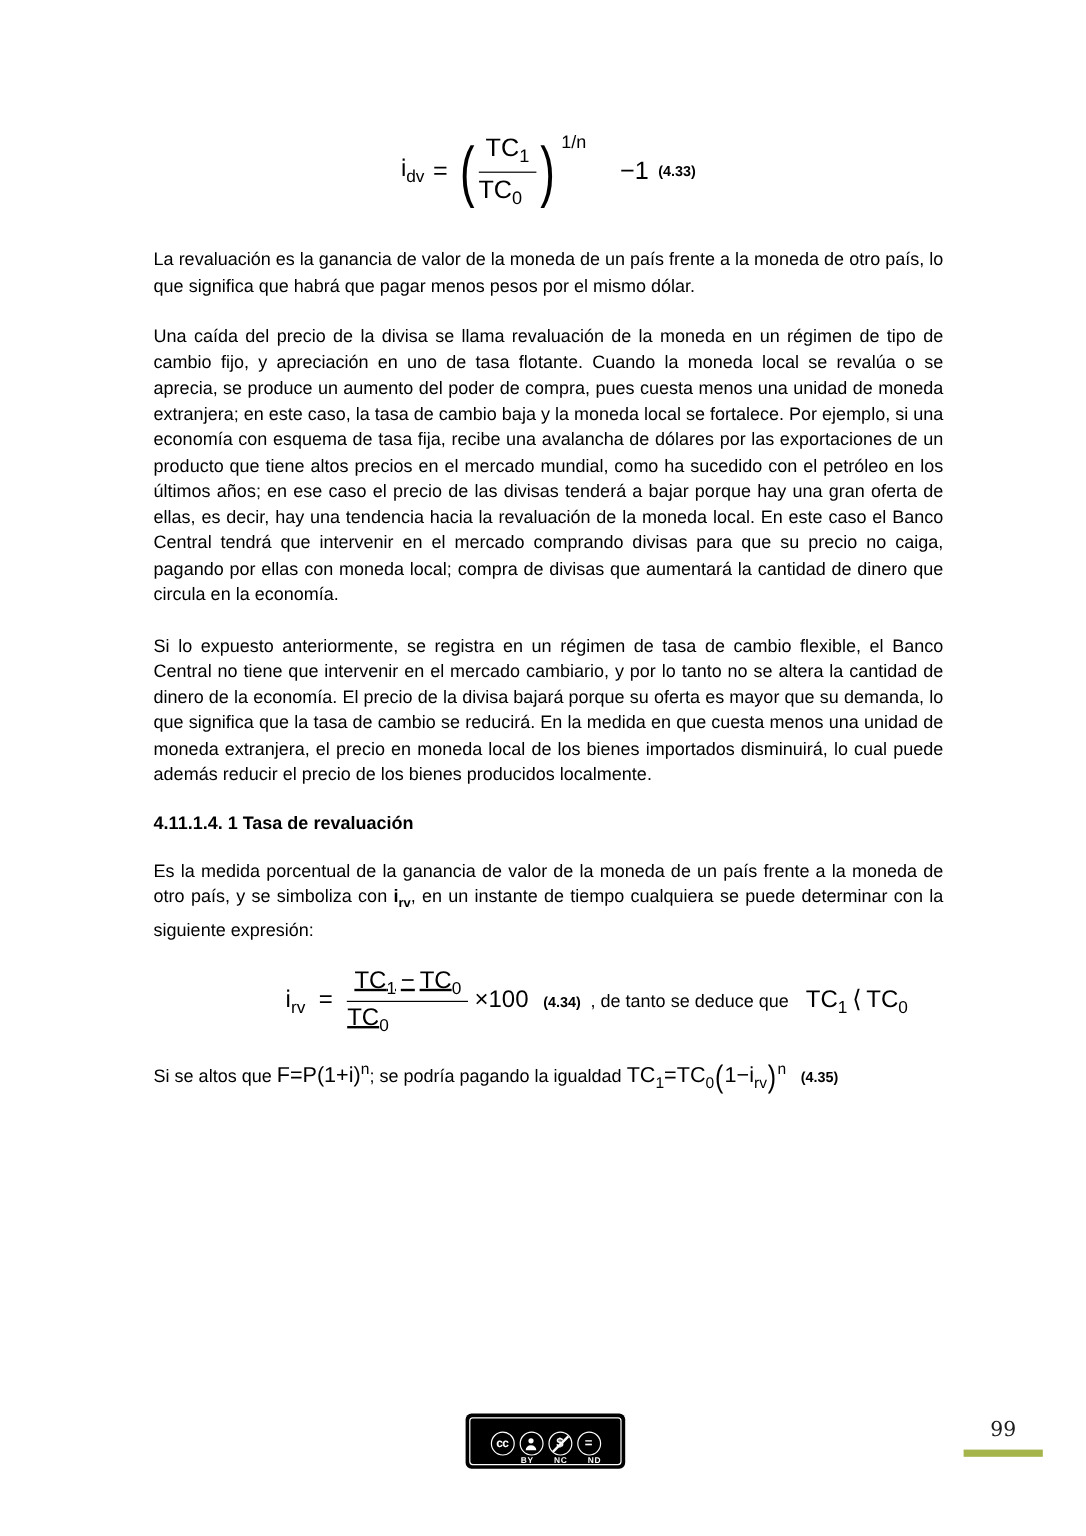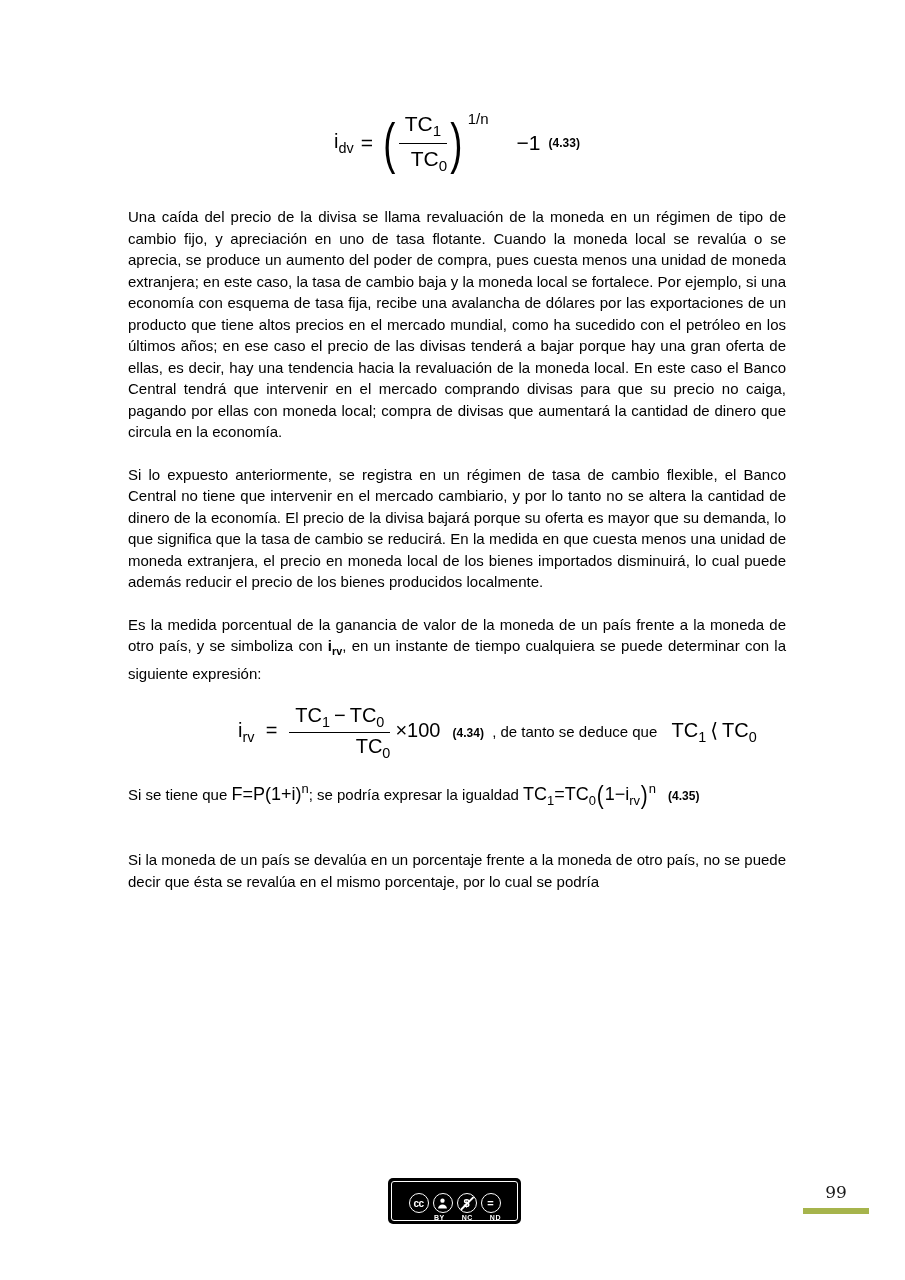--- a/index.html
+++ b/index.html
@@ -14,31 +14,31 @@
   .heading { font-size:15px; font-weight:bold; margin-bottom:21px; white-space:pre-wrap; }
 
   
   sub { font-size:0.72em; }
   sup { font-size:0.72em; }
   .f-tag { font-weight:bold; font-size:12px; margin-left:8px; white-space:pre; }
 
   
   .formula-433 { display:flex; justify-content:center; align-items:center; font-size:21px; margin:2px 0 32px 0; min-height:62px; }
   .bigparen { font-size:56px; font-weight:300; line-height:0.95; display:inline-block; transform:scaleX(0.65); }
-  .frac { display:inline-flex; flex-direction:column; align-items:flex-end; text-align:center; }
+  .frac { display:inline-flex; flex-direction:column; align-items:flex-start; text-align:center; }
   .frac .num { border-bottom:1.6px solid #000; padding:0 6px 3px 6px; white-space:nowrap; }
   .frac .den { padding-top:3px; white-space:nowrap; }
   .f-exp { align-self:flex-start; font-size:15px; margin:-2px 14px 0 2px; }
   .f-minus { margin-left:14px; }
   .mx6 { margin:0 7px; }
 
   
   .formula-434 { font-size:15px; margin:4px 0 20px 110px; line-height:1; }
   .m20 { font-size:20px; }
-  .inlinefrac { display:inline-flex; vertical-align:middle; margin:0 5px; }
+  .inlinefrac { display:inline-flex; vertical-align:middle; margin:0 5px;text-decoration:underline; }
   .minus { margin:0 4px; }
   .deduce { margin-left:4px; }
   .rhs { margin-left:10px; white-space:nowrap; }
   .rel { margin:0 4px; font-family:"DejaVu Sans", sans-serif; }
 
   
   .line-435 { font-size:15px; margin-bottom:42px; white-space:nowrap; }
   .m18 { font-size:18px; }
   .midparen { font-size:26px; line-height:0; vertical-align:-4px; display:inline-block; transform:scaleX(0.8); }
   .exp18 { font-size:13px; }
@@ -81,47 +81,48 @@
         <span class="num"><span>TC</span><sub>1</sub></span>
         <span class="den"><span>TC</span><sub>0</sub></span>
       </span>
       <span class="bigparen">)</span>
       <span class="f-exp">1/n</span>
       <span class="f-minus">−1</span>
       <span class="f-tag">(4.33)</span>
     </div>
 
 
+    <p class="body-text">La revaluación es la ganancia de valor de la moneda de un país frente a la moneda de otro país, lo que significa que habrá que pagar menos pesos por el mismo dólar.</p>
 
     <p class="body-text">Una caída del precio de la divisa se llama revaluación de la moneda en un régimen de tipo de cambio fijo, y apreciación en uno de tasa flotante. Cuando la moneda local se revalúa o se aprecia, se produce un aumento del poder de compra, pues cuesta menos una unidad de moneda extranjera; en este caso, la tasa de cambio baja y la moneda local se fortalece. Por ejemplo, si una economía con esquema de tasa fija, recibe una avalancha de dólares por las exportaciones de un producto que tiene altos precios en el mercado mundial, como ha sucedido con el petróleo en los últimos años; en ese caso el precio de las divisas tenderá a bajar porque hay una gran oferta de ellas, es decir, hay una tendencia hacia la revaluación de la moneda local. En este caso el Banco Central tendrá que intervenir en el mercado comprando divisas para que su precio no caiga, pagando por ellas con moneda local; compra de divisas que aumentará la cantidad de dinero que circula en la economía.</p>
 
     <p class="body-text">Si lo expuesto anteriormente, se registra en un régimen de tasa de cambio flexible, el Banco Central no tiene que intervenir en el mercado cambiario, y por lo tanto no se altera la cantidad de dinero de la economía. El precio de la divisa bajará porque su oferta es mayor que su demanda, lo que significa que la tasa de cambio se reducirá. En la medida en que cuesta menos una unidad de moneda extranjera, el precio en moneda local de los bienes importados disminuirá, lo cual puede además reducir el precio de los bienes producidos localmente.</p>
 
+    <h2 class="heading">4.11.1.4. 1 Tasa de revaluación</h2>
 
     <p class="body-text"><span>Es la medida porcentual de la ganancia de valor de la moneda de un país frente a la moneda de otro país, y se simboliza con </span><b><span>i</span><sub>rv</sub></b><span>, en un instante de tiempo cualquiera se puede determinar con la siguiente expresión:</span></p>
 
     <p class="formula-434">
       <span class="m20"><span>i</span><sub>rv</sub></span>
       <span class="m20 mx6">=</span><span class="frac inlinefrac m20">
           <span class="num"><span>TC</span><sub>1</sub><span class="minus">−</span><span>TC</span><sub>0</sub></span>
           <span class="den"><span>TC</span><sub>0</sub></span>
         </span><span class="m20">×100</span>
       <span class="f-tag">(4.34)</span>
       <span class="deduce">, de tanto se deduce que</span>
       <span class="m20 rhs"><span>TC</span><sub>1</sub><span class="rel">⟨</span><span>TC</span><sub>0</sub></span>
     </p>
 
     <p class="line-435">
-      <span>Si se tiene que</span>
-      <span class="m18"><span>F=P(1+i)</span><sup class="exp18">n</sup></span><span>; se podría expresar la igualdad</span>
+      <span>Si se altos que</span>
+      <span class="m18"><span>F=P(1+i)</span><sup class="exp18">n</sup></span><span>; se podría pagando la igualdad</span>
       <span class="m18"><span>TC</span><sub>1</sub><span>=</span><span>TC</span><sub>0</sub><span class="midparen">(</span><span>1−</span><span>i</span><sub>rv</sub><span class="midparen">)</span><sup class="exp18">n</sup></span>
       <span class="f-tag">(4.35)</span>
     </p>
 
-    <p class="body-text">Si la moneda de un país se devalúa en un porcentaje frente a la moneda de otro país, no se puede decir que ésta se revalúa en el mismo porcentaje, por lo cual se podría</p>
 
   </div>
 
   <div class="footer">
 
     <div class="cc-badge">
       <div class="cc-inner">
         <div class="cc-row">
           <span class="cc-circle">
               <span class="cc-text">cc</span>

